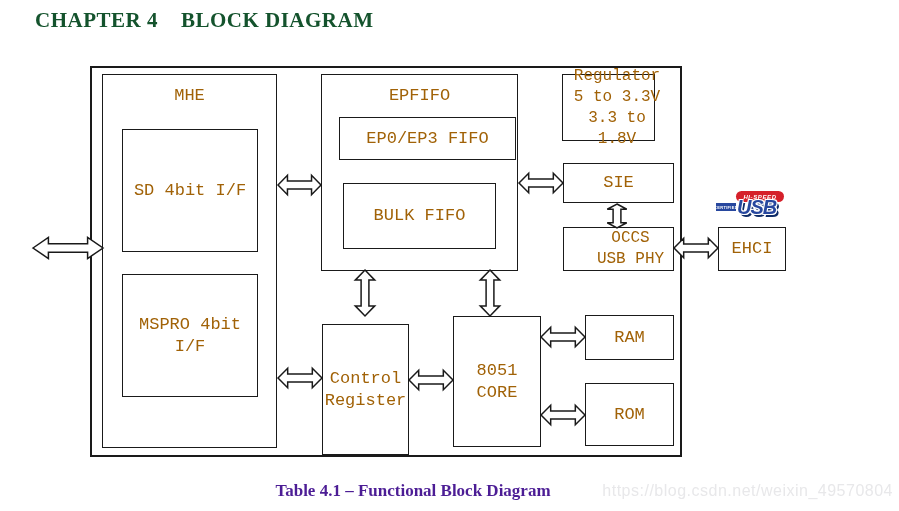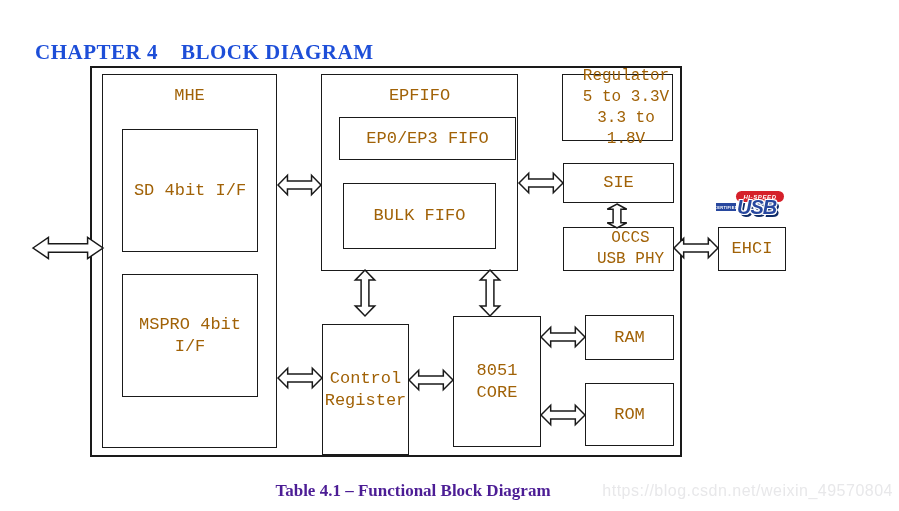--- a/index.html
+++ b/index.html
@@ -5,21 +5,21 @@
   * { margin:0; padding:0; box-sizing:border-box; }
   html,body { background:#ffffff; }
   .page {
     position:relative; width:899px; height:511px;
     background:#ffffff; overflow:hidden;
     font-family:"Liberation Serif", serif;
   }
   .title {
     position:absolute; left:35px; top:8px;
     font:bold 21px "Liberation Serif", serif;
-    color:#1d4ed8; white-space:pre; letter-spacing:0.5px;margin-top:32px;
+    color:#14532d; white-space:pre; letter-spacing:0.5px;
   }
   
   .box {
     position:absolute; border:1.5px solid #1a1a1a; background:#ffffff;
     display:flex; align-items:center; justify-content:center;
   }
   .outer { border-width:2px; background:transparent; }
   .box.top-label { align-items:flex-start; }
   .lbl {
     font-family:Liberation Mono, monospace; color:#a16207;
@@ -85,21 +85,21 @@
   <div class="box top-label" style="left:321px; top:74px; width:197px; height:197px;">
     <span class="lbl pad-top">EPFIFO</span>
   </div>
   <div class="box" style="left:339px; top:117px; width:177px; height:43px;">
     <span class="lbl">EP0/EP3 FIFO</span>
   </div>
   <div class="box" style="left:343px; top:183px; width:153px; height:66px;">
     <span class="lbl">BULK FIFO</span>
   </div>
 
-  <div class="box" style="left:562px; top:74px; width:111px; height:67px;padding-left:17px;">
+  <div class="box" style="left:562px; top:74px; width:93px; height:67px;padding-left:17px;">
     <span class="lbl small">Regulator
 5 to 3.3V
 3.3 to 1.8V</span>
   </div>
   <div class="box" style="left:563px; top:163px; width:111px; height:40px;">
     <span class="lbl">SIE</span>
   </div>
   <div class="box" style="left:563px; top:227px; width:111px; height:44px;padding-left:24px;">
     <span class="lbl small">OCCS
 USB PHY</span>

